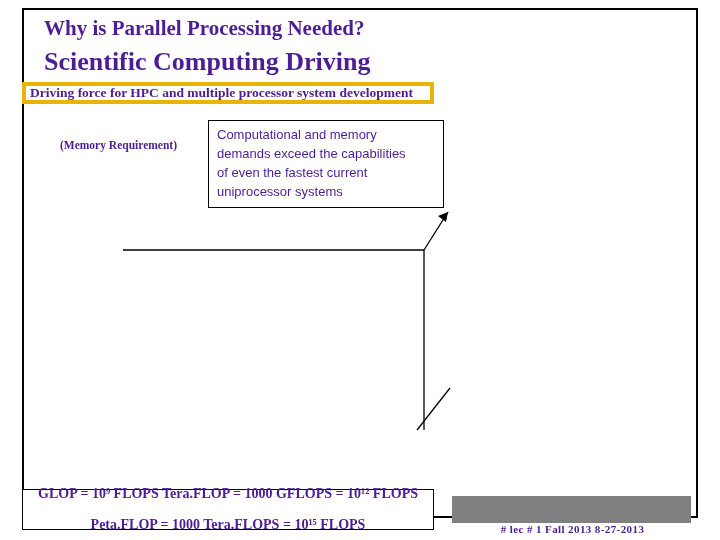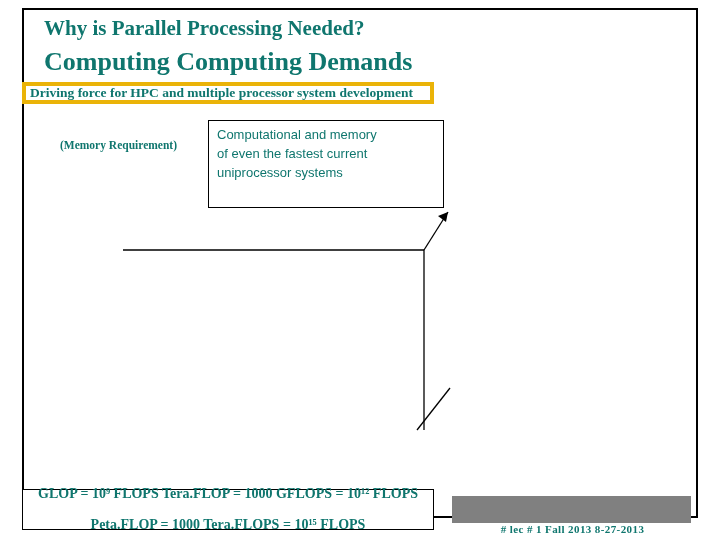--- a/index.html
+++ b/index.html
@@ -7,21 +7,21 @@
     padding: 0;
     background: #ffffff;
   }
   .slide {
     position: relative;
     width: 720px;
     height: 540px;
     background: #ffffff;
     overflow: hidden;
     font-family: "Liberation Serif", serif;
-    color: #0f766e;
+    color: #4c1d95;
   }
   
   .slide-frame {
     position: absolute;
     left: 22px;
     top: 8px;
     width: 676px;
     height: 510px;
     border: 2px solid #000000;
     box-sizing: border-box;
@@ -175,28 +175,29 @@
   }
 </style>
 </head>
 <body>
 
 <div class="slide">
 
   <div class="slide-frame"></div>
 
   <div class="title-main">Why is Parallel Processing Needed?</div>
-  <div class="title-sub">Computing Computing Demands</div>
+  <div class="title-sub">Scientific Computing Driving</div>
 
   <div class="driving-box">Driving force for HPC and multiple processor system development</div>
 
   <div class="memreq-label">(Memory Requirement)</div>
 
   <div class="comp-box">
     <div>Computational and memory</div>
+    <div>demands exceed  the capabilities</div>
     <div>of even the fastest  current</div>
     <div>uniprocessor systems</div>
   </div>
 
   <svg class="lines" viewBox="0 0 720 540">
 
     <line x1="123" y1="250" x2="424" y2="250" stroke="#000000" stroke-width="1.3"></line>
     <line x1="424" y1="250" x2="448" y2="212" stroke="#000000" stroke-width="1.3"></line>
 
     <polygon points="448,212 438,216 446,222" fill="#000000"></polygon>

